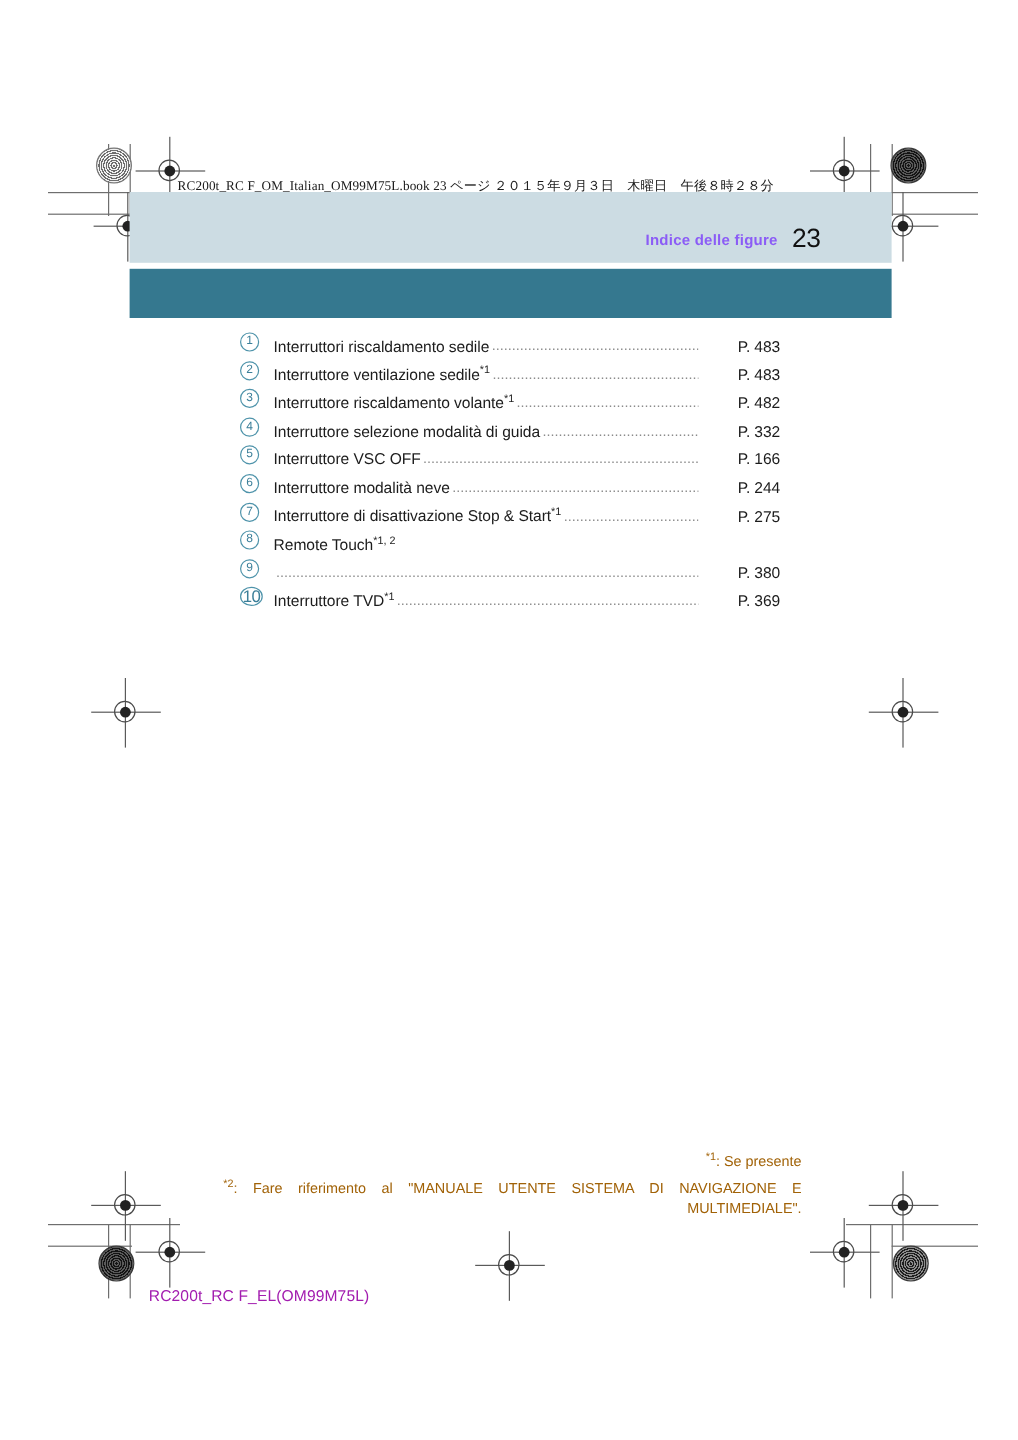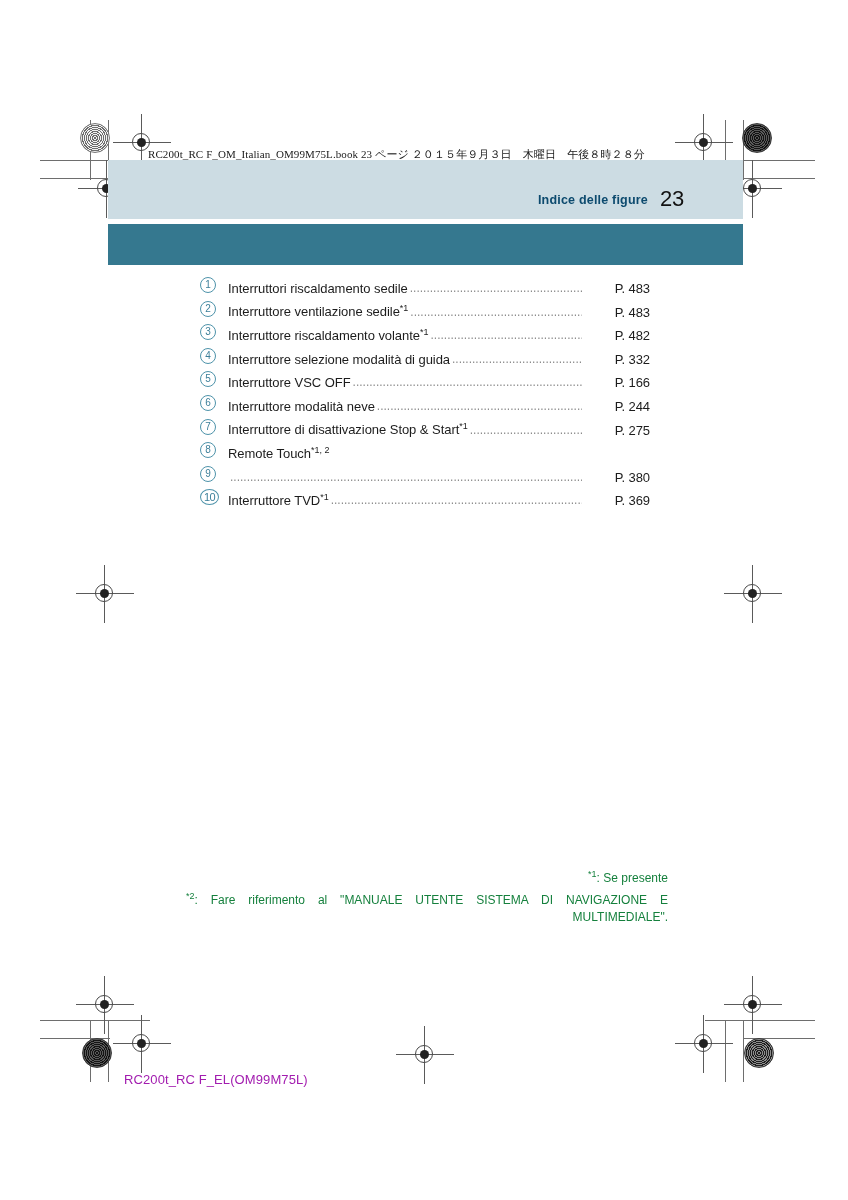--- a/index.html
+++ b/index.html
@@ -116,21 +116,21 @@
     color: #1a1a1a;
     letter-spacing: 0.1px;
     white-space: nowrap;
   }
 
   .section-title {
     position: absolute;
     right: 200px;
     top: 193px;
     font-size: 12.5px;
-    color: #0c4a6e;
+    color: #8b5cf6;
     font-weight: 600;
     letter-spacing: 0.2px;
   }
   .page-number {
     position: absolute;
     left: 660px;
     top: 186px;
     font-size: 22px;
     font-weight: normal;
     color: #111;
@@ -167,21 +167,21 @@
     border-radius: 50%;
     box-sizing: border-box;
     color: #3c7f99;
     font-size: 10px;
     line-height: 14px;
     text-align: center;
     font-family: "Liberation Sans", sans-serif;
   }
   .idx-num .circ.wide {
     width: 19px;
-    font-size: 11px;
+    font-size: 14px;
     letter-spacing: -0.5px;
   }
   .idx-label {
     flex: 0 0 auto;
     white-space: nowrap;
     letter-spacing: -0.05px;
   }
   .idx-label sup {
     font-size: 9px;
     vertical-align: super;
@@ -203,25 +203,25 @@
     text-align: right;
     letter-spacing: -0.1px;
     margin-left: 32px;
   }
   .idx-row-nodots .idx-dots { visibility: hidden; }
 
   
   .footnotes {
     position: absolute;
     left: 186px;
-    top: 866px;
+    top: 956px;
     width: 482px;
     text-align: right;
     font-size: 12px;
-    color: #15803d;
+    color: #a16207;
     line-height: 17.5px;
   }
   .footnotes .fn sup {
     font-size: 9px;
     vertical-align: super;
   }
   .fn2 { text-align: justify; text-align-last: right; }
 
   
   .doc-id {

